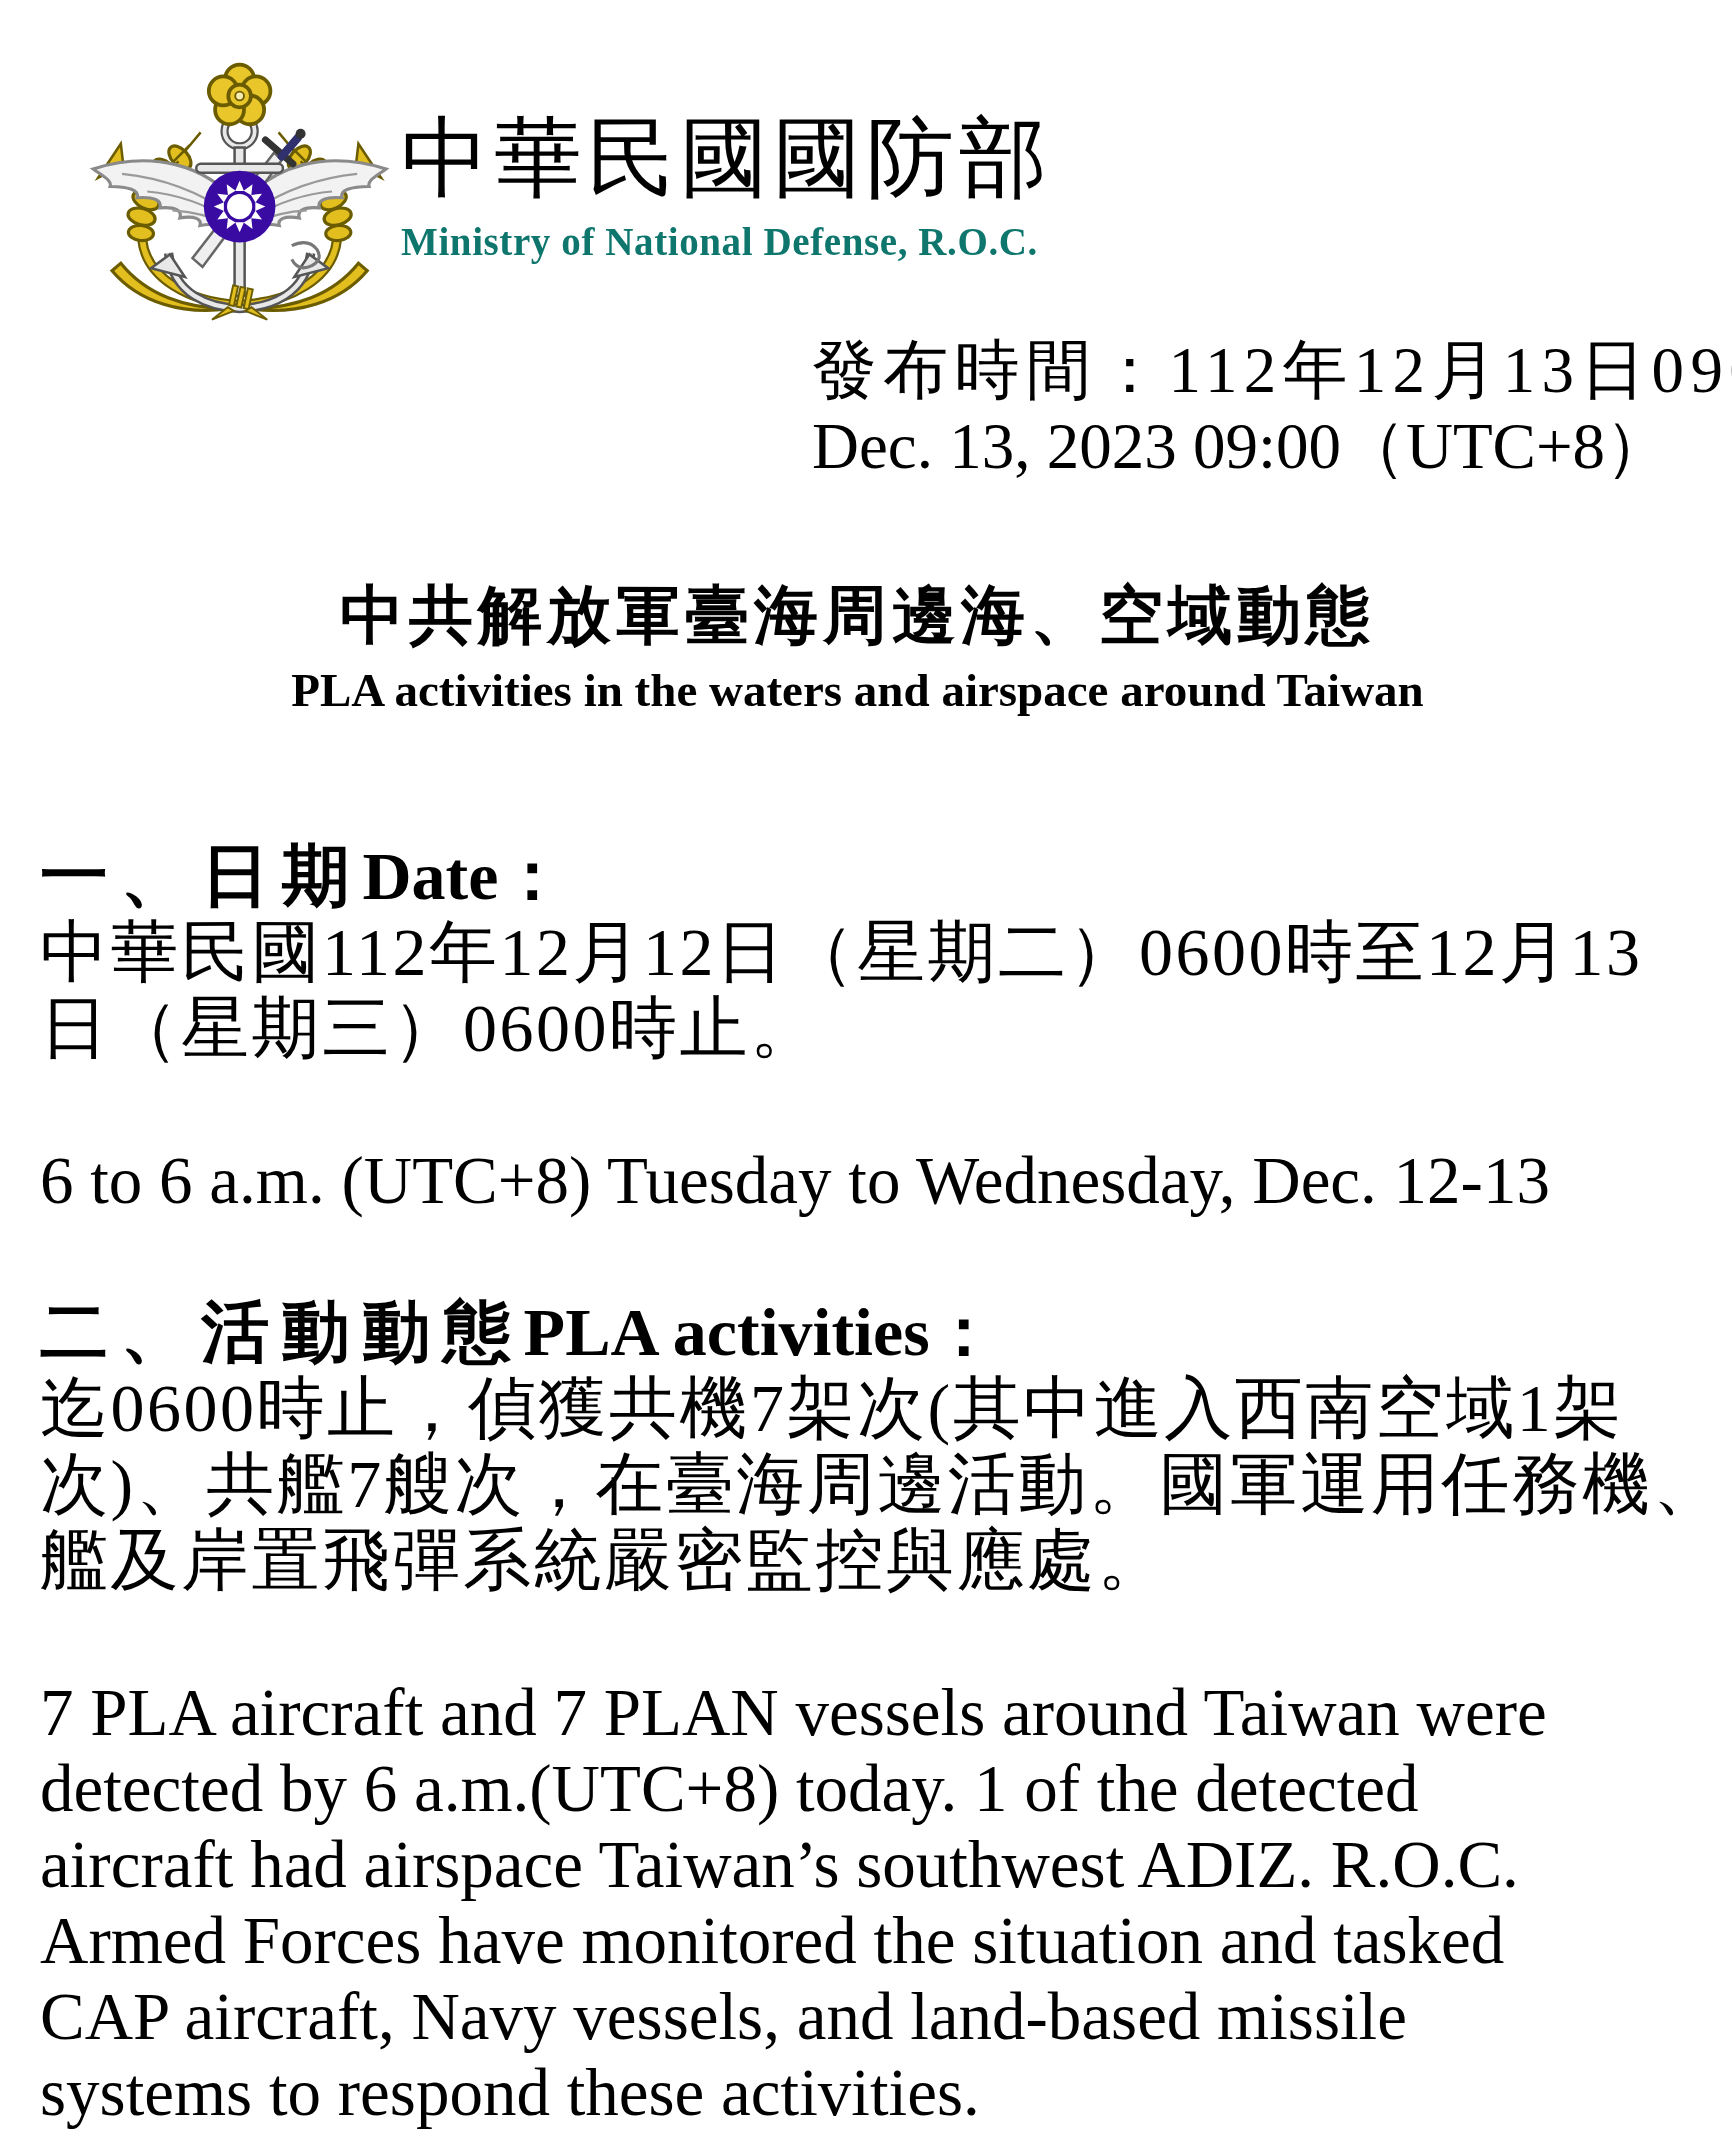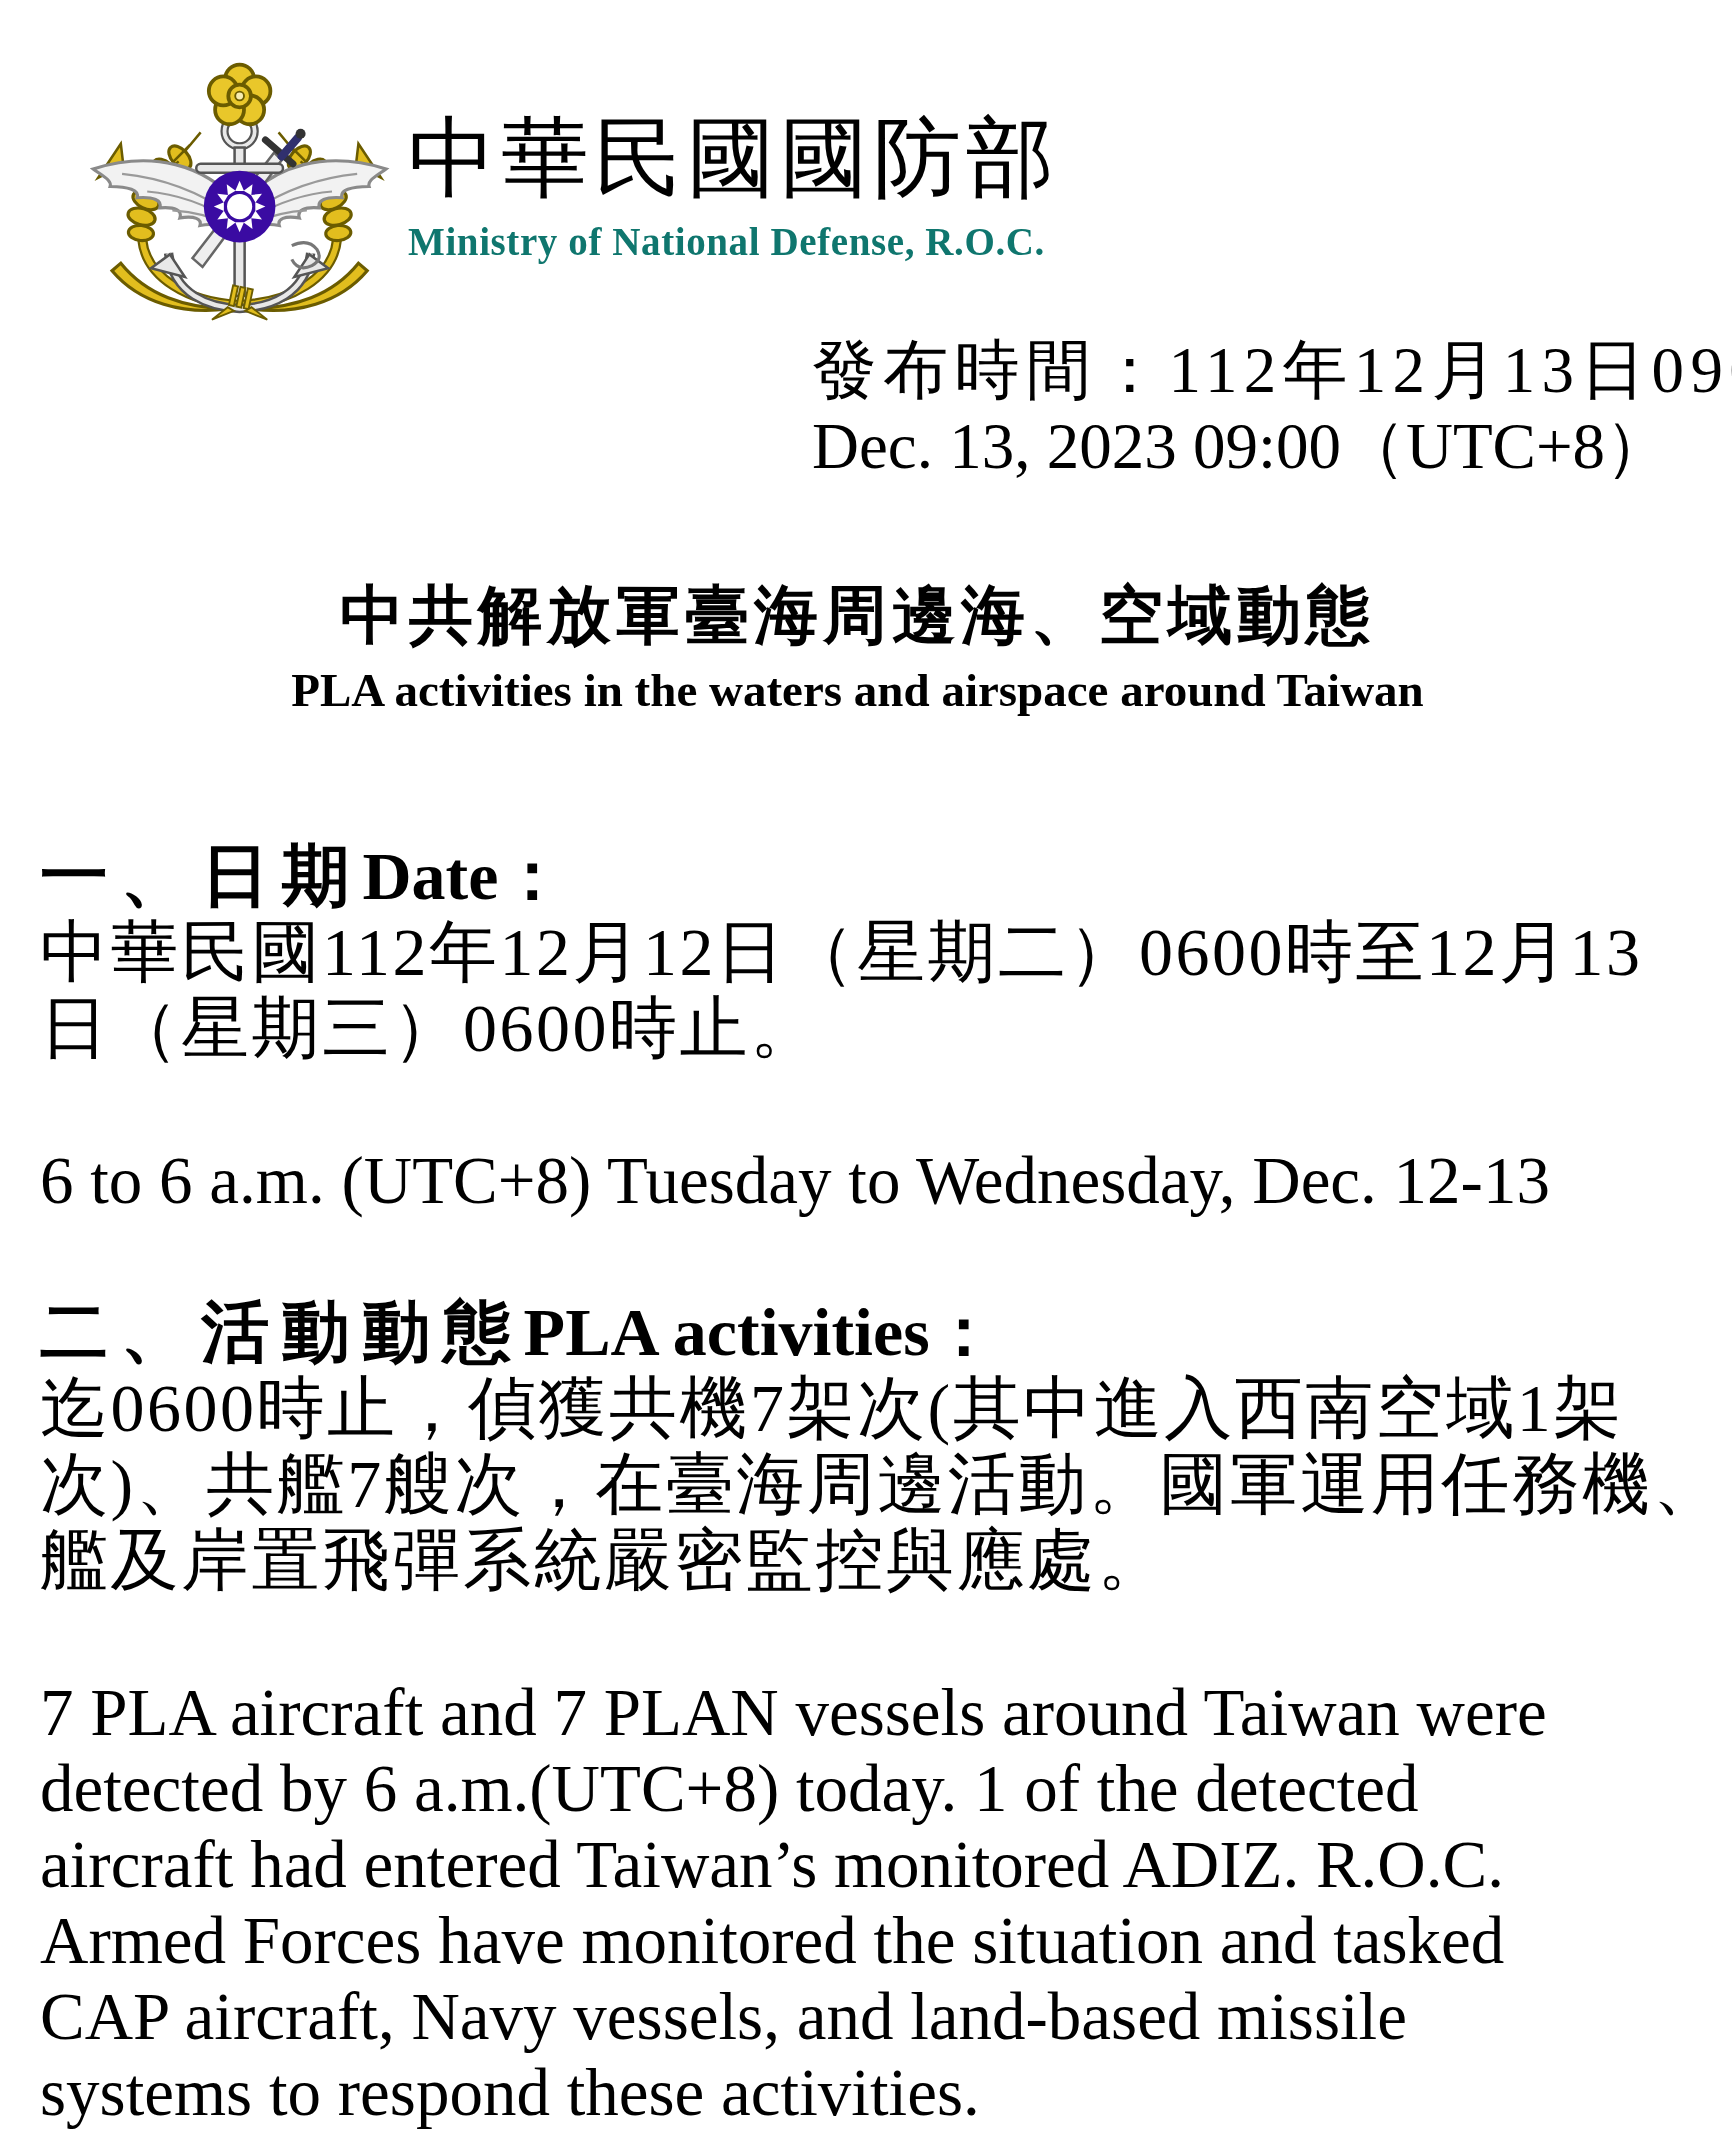--- a/index.html
+++ b/index.html
@@ -6,21 +6,21 @@
   body{
     width:1732px;height:2151px;background:#ffffff;color:#000;
     font-family:"Liberation Serif","DejaVu Serif",serif;
     overflow:hidden;
   }
   .content{padding:57px 57px 0 40px;box-sizing:border-box;}
 
   
   .header-row{display:flex;align-items:flex-start;}
   .emblem{width:315px;height:264px;margin-left:44px;flex:0 0 auto;}
-  .org-block{margin-left:9px;padding-top:58px;}
+  .org-block{margin-left:2px;padding-top:58px;}
   .org-zh{font-size:88px;line-height:1;letter-spacing:5px;white-space:nowrap;}
   .org-en{margin-top:16.4px;font-size:39px;font-weight:bold;letter-spacing:0.6px;white-space:nowrap;}
 
   
   .release{margin-left:772px;margin-top:11.3px;}
   .r-line{font-size:65px;line-height:76px;white-space:nowrap;}
   .r-zh{letter-spacing:6.3px;}
 
   
   .title-block{text-align:center;margin-top:95px;}
@@ -191,20 +191,20 @@
     <div class="gl sec-head"><span class="zh-part">二、活動動態</span><span>PLA activities</span><span>：</span></div>
 
     <div class="gl zh-body">迄0600時止，偵獲共機7架次(其中進入西南空域1架</div>
     <div class="gl zh-body">次)、共艦7艘次，在臺海周邊活動。國軍運用任務機、</div>
     <div class="gl zh-body">艦及岸置飛彈系統嚴密監控與應處。</div>
 
     <div class="gap"></div>
 
     <div class="gl en-body">7 PLA aircraft and 7 PLAN vessels around Taiwan were</div>
     <div class="gl en-body">detected by 6 a.m.(UTC+8) today. 1 of the detected</div>
-    <div class="gl en-body">aircraft had entered Taiwan’s monitored ADIZ. R.O.C.</div>
+    <div class="gl en-body">aircraft had airspace Taiwan’s southwest ADIZ. R.O.C.</div>
     <div class="gl en-body">Armed Forces have monitored the situation and tasked</div>
     <div class="gl en-body">CAP aircraft, Navy vessels, and land-based missile</div>
     <div class="gl en-body">systems to respond these activities.</div>
 
   </div>
 </div>
 
 
 </body></html>

